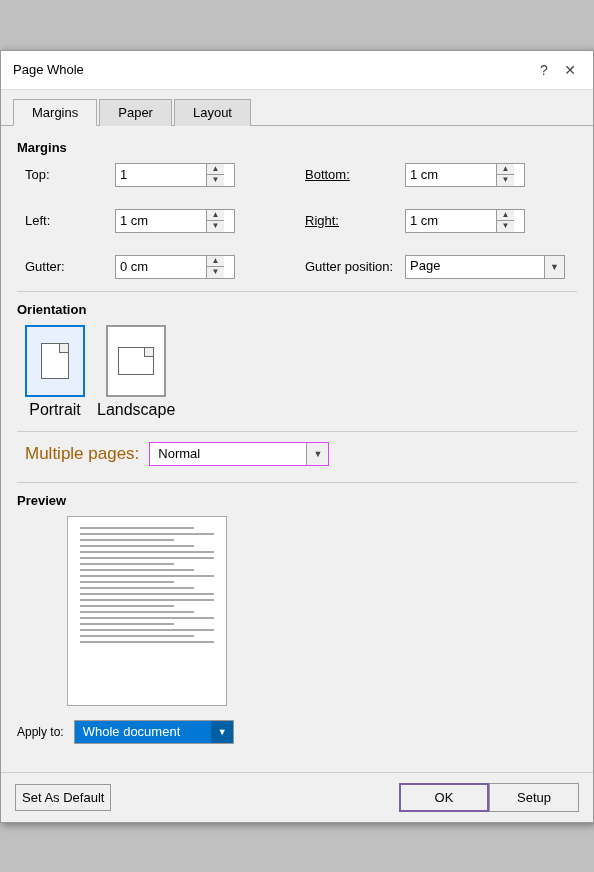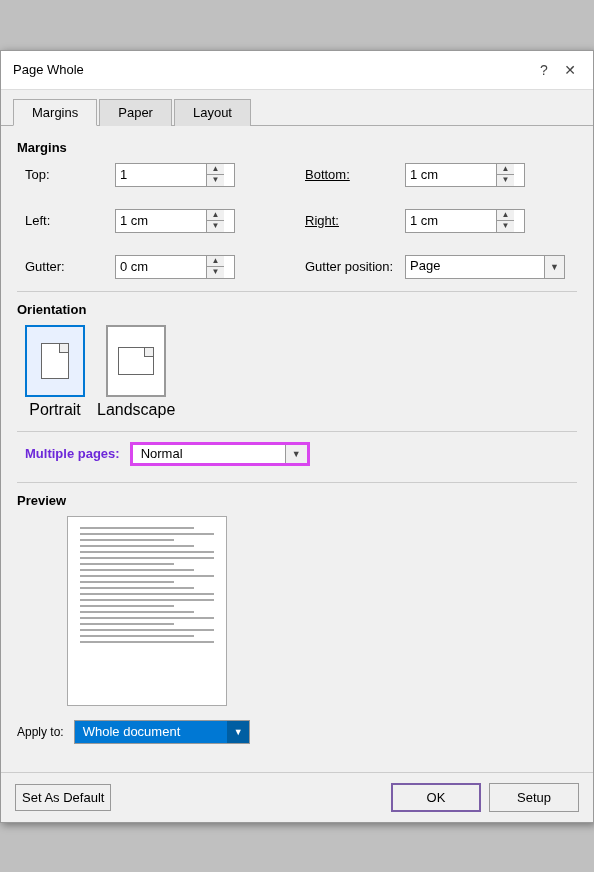--- a/index.html
+++ b/index.html
@@ -238,25 +238,25 @@
 
     
     .pages-section { margin-bottom: 16px; }
     .pages-row {
       display: flex;
       align-items: center;
       gap: 10px;
       padding-left: 8px;
       margin-top: 6px;
     }
-    .pages-label { font-size: 13px; color: #6d28d9; white-space: nowrap; font-weight: bold; }
+    .pages-label { font-size: 17px; color: #a16207; white-space: nowrap; }
     .pages-select-container {
       display: flex;
       align-items: center;
-      border: 3px solid #d946ef;
+      border: 1px solid #d946ef;
       background: #fff;
       height: 24px;
       width: 180px;
     }
     .pages-select-text {
       flex: 1;
       padding: 2px 8px;
       font-size: 13px;
       color: #000;
     }
@@ -302,21 +302,21 @@
       gap: 10px;
       margin-bottom: 14px;
     }
     .apply-label { font-size: 12px; color: #000; white-space: nowrap; }
     .apply-select-container {
       display: flex;
       align-items: center;
       border: 1px solid #999;
       background: #0078d4;
       height: 24px;
-      width: 176px;
+      width: 160px;
     }
     .apply-select-text {
       flex: 1;
       padding: 2px 8px;
       font-size: 13px;
       color: #fff;
     }
     .apply-select-arrow {
       width: 22px;
       height: 100%;
@@ -345,21 +345,21 @@
       border: 1px solid #999;
       background: #f0f0f0;
       cursor: pointer;
       color: #000;
       min-width: 90px;
       text-align: center;
     }
     .btn.ok {
       border: 2px solid #7b5ea7;
     }
-    .btn-group-right { display: flex; gap: 8px; }
+    .btn-group-right { display: flex; }
 
     .divider { height: 1px; background: #ccc; margin: 0 0 10px 0; }
 
     .section-title {
       font-size: 13px;
       font-weight: 600;
       color: #000;
       margin-bottom: 8px;
     }
   </style>

